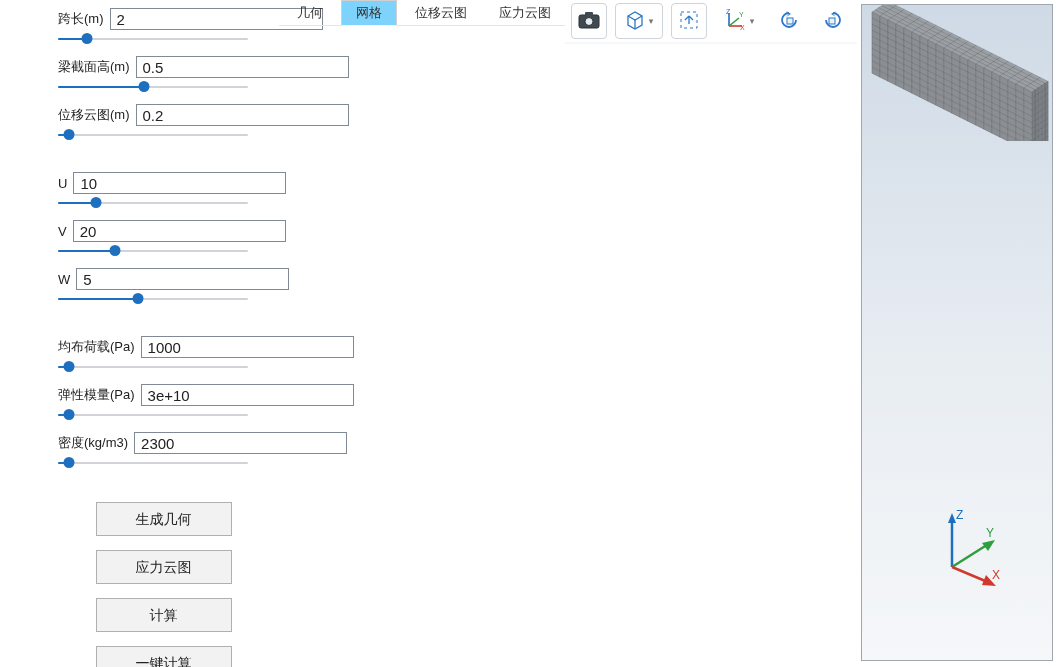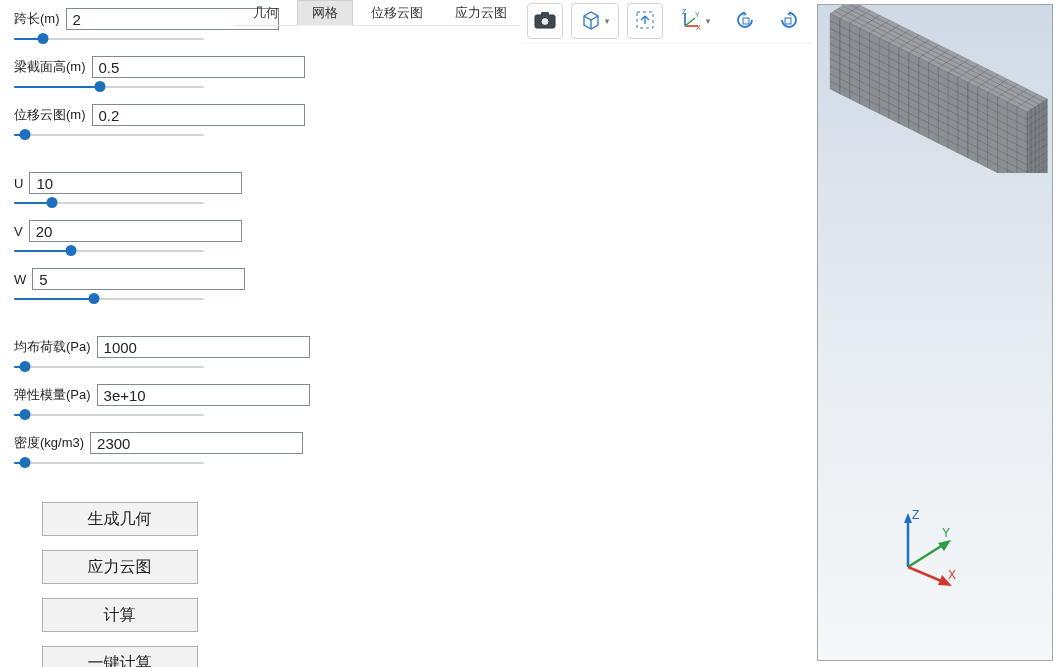--- a/index.html
+++ b/index.html
@@ -1,44 +1,44 @@
 <!DOCTYPE html>
 <html><head>
 <meta charset="utf-8">
 <style>
   * { box-sizing: border-box; margin: 0; padding: 0; }
   body { font-family: "Microsoft YaHei", Arial, sans-serif; font-size: 13px; background: #fff; color: #222; }
-  .app { display: flex; width: 1059px; height: 667px; }
+  .app { display: flex; width: 1059px; height: 667px; padding-left: 44px; }
 
   
   .panel-left { width: 235px; padding: 8px 10px 10px 14px; }
   .param { margin-bottom: 10px; }
   .param.gap-after { margin-bottom: 30px; }
   .param-row { display: flex; align-items: center; gap: 6px; }
   .param-row label { white-space: nowrap; font-size: 13px; }
   .param-row input[type=text] {
     flex: 1; height: 22px; padding: 0 6px; font-size: 15px;
     border: 1px solid #7f8a94; background: #fff; color: #222;
   }
   .slider-track { position: relative; width: 190px; height: 14px; margin-top: 2px; }
   .slider-line { position: absolute; top: 6px; left: 0; width: 100%; height: 2px; background: #d0d3d7; border-radius: 2px; }
   .slider-fill { position: absolute; top: 6px; left: 0; height: 2px; background: #1f6fbf; border-radius: 2px; }
   .slider-thumb { position: absolute; top: 1px; width: 11px; height: 11px; border-radius: 50%; background: #1f6fbf; transform: translateX(-50%); }
 
   .buttons { margin-top: 32px; display: flex; flex-direction: column; gap: 14px; align-items: center; }
   .btn {
-    width: 156px; height: 34px; line-height: 32px; text-align: center;
-    background: #f2f2f2; border: 1px solid #b0b0b0; font-size: 16px; color: #222; cursor: pointer;
+    width: 136px; height: 34px; line-height: 32px; text-align: center;
+    background: #f2f2f2; border: 1px solid #b0b0b0; font-size: 14px; color: #222; cursor: pointer;
   }
 
   
   .panel-right { flex: 1; display: flex; }
   .tabs { display: flex; height: 26px; align-items: center; padding-left: 4px; gap: 4px; border-bottom: 1px solid #e5e5e5; }
   .tab { padding: 3px 14px; font-size: 13px; color: #333; cursor: pointer; }
-  .tab.active { border: 1px solid #d0d0d0; background: #e5e5e5; border-bottom-color: #f7f7f7; }
+  .tab.active { border: 1px solid #d0d0d0; background: #7dd3fc; border-bottom-color: #f7f7f7; }
   .toolbar { display: flex; align-items: center; gap: 8px; height: 44px; padding: 4px 6px; border-bottom: 2px solid #f7f7f8; }
   .tool { width: 36px; height: 36px; display: flex; align-items: center; justify-content: center; border: 1px solid #cfd4da; border-radius: 4px; background: #fff; cursor: pointer; }
   .tool.bare { border: none; background: transparent; }
   .tool.wdrop { position: relative; width: 48px; }
   .tool.wdrop::after { content: "▾"; font-size: 9px; color: #777; margin-left: 4px; }
   .tool svg { overflow: visible; }
 
   .viewport {
     position: relative; flex: 1; margin: 4px 6px 6px 4px; border: 1px solid #a0a6ad;
     background: linear-gradient(180deg, #cfdae6 0%, #e8edf2 55%, #f5f7f9 100%);

